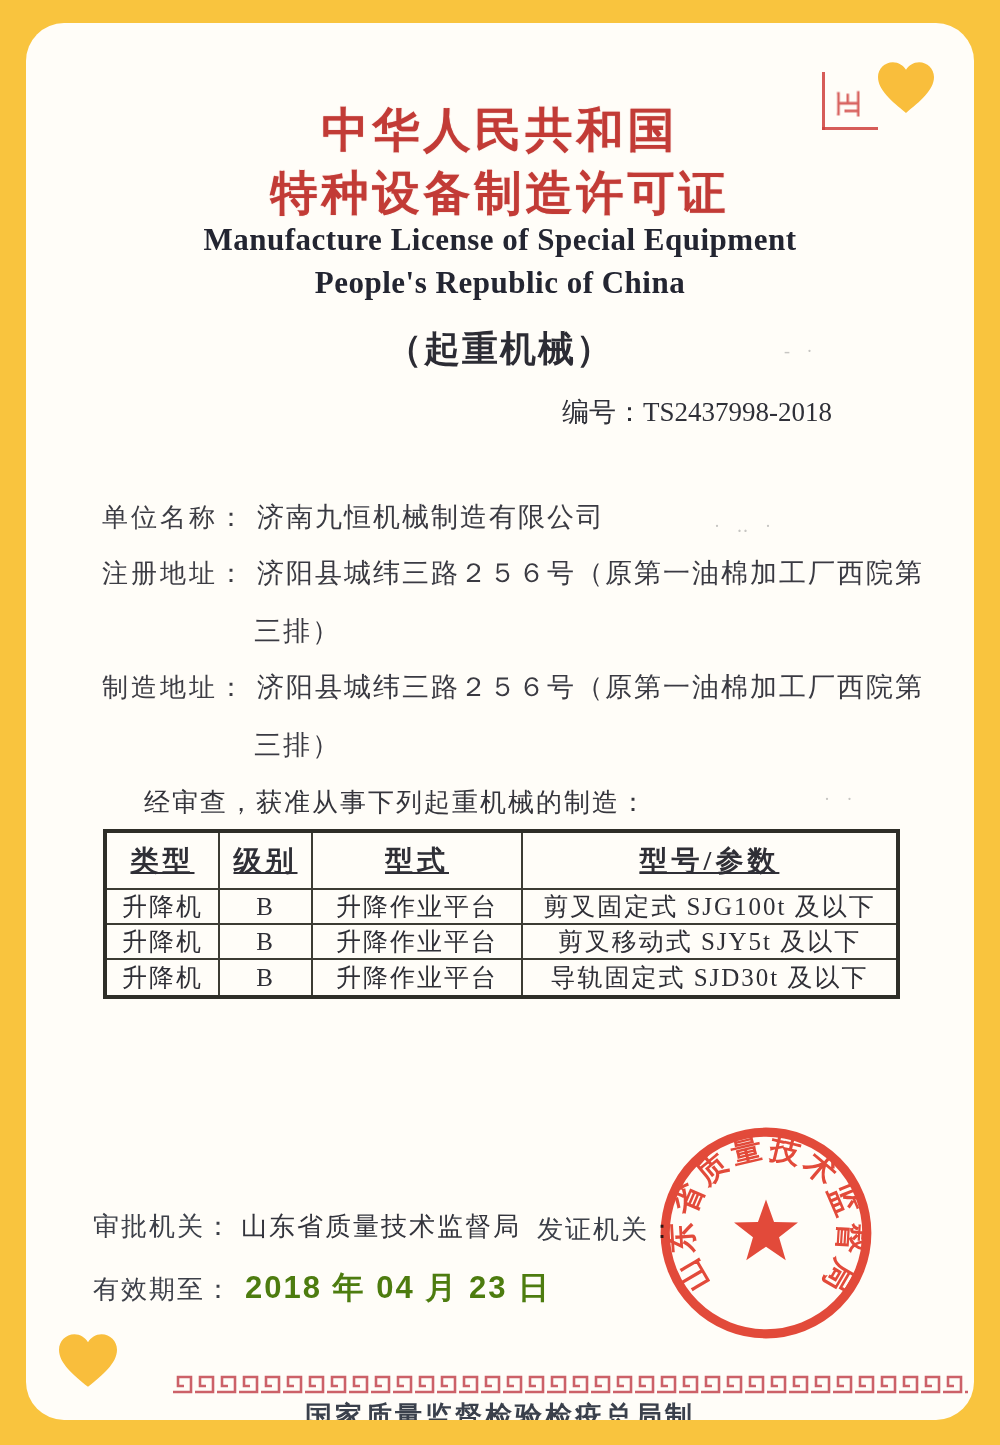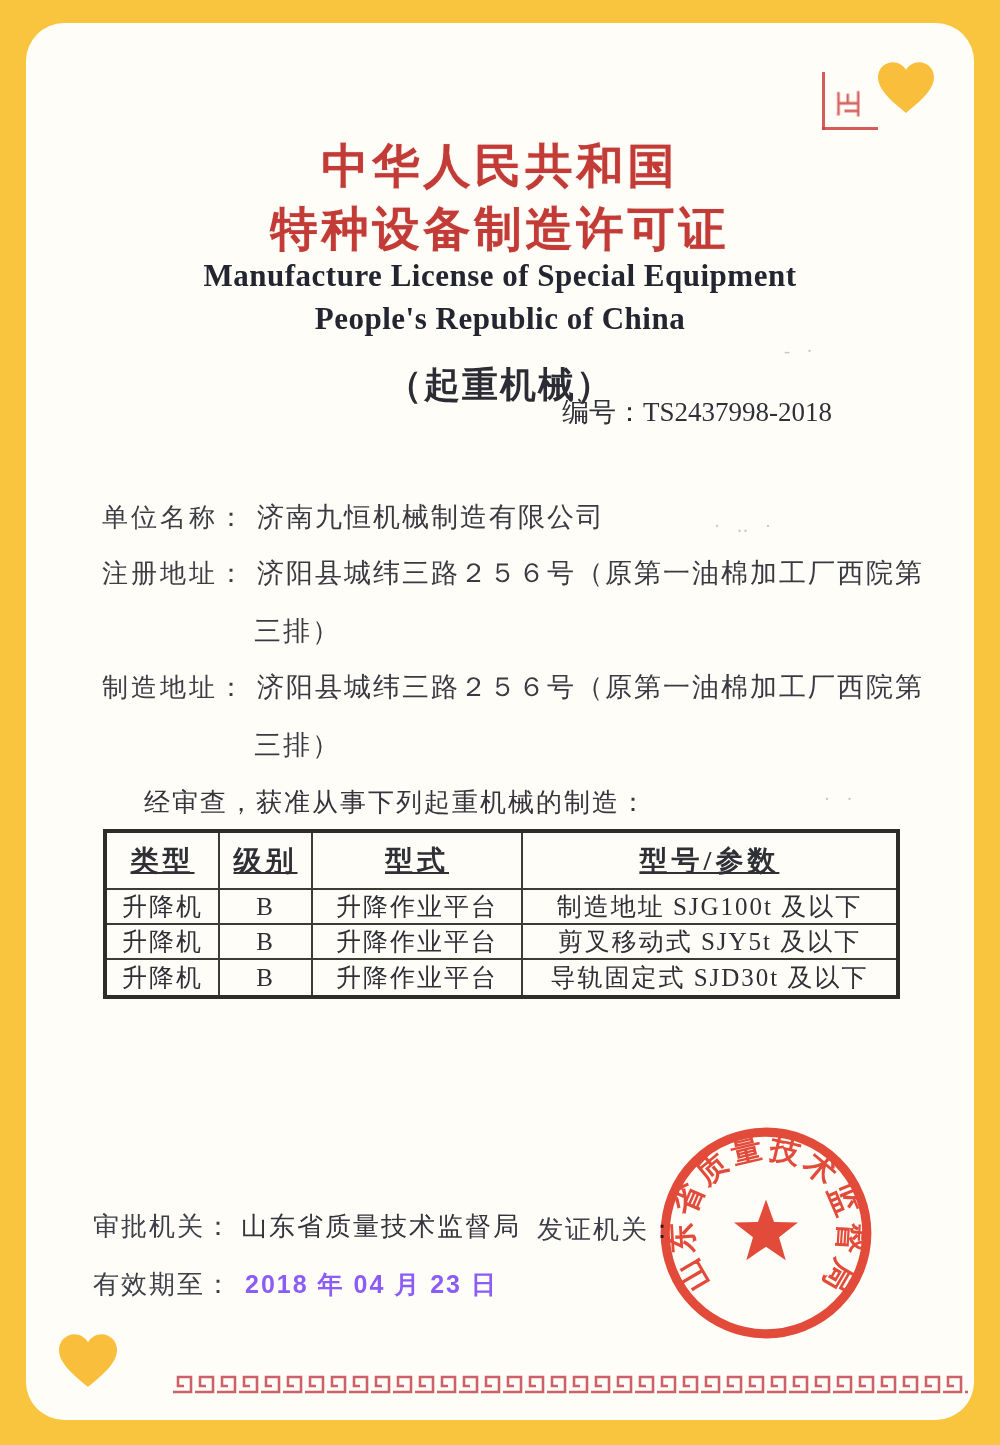--- a/index.html
+++ b/index.html
@@ -1,21 +1,21 @@
 <!DOCTYPE html>
 <html><head>
 <meta charset="utf-8">
 <style>
   html,body{margin:0;padding:0;background:#e8e8e8;}
   .page{position:relative;width:1000px;height:1445px;background:#F9C43E;overflow:hidden;
         font-family:"Liberation Serif","DejaVu Serif",serif;}
   .card{position:absolute;left:26px;top:23px;width:948px;height:1397px;background:#FFFDF8;
         border-radius:38px;overflow:hidden;}
   .abs{position:absolute;}
-  .ctr{left:0;right:0;text-align:center;margin-top:36px;}
+  .ctr{left:0;right:0;text-align:center;}
 
   
   .title-cn{color:#C23B36;font-weight:bold;font-size:47px;letter-spacing:4px;white-space:nowrap;
             text-shadow:0 0 1px rgba(194,59,54,.6);}
   .title-en{color:#232531;font-weight:bold;font-size:31px;letter-spacing:.5px;white-space:nowrap;}
   .category{color:#2C2C34;font-weight:bold;font-size:36px;letter-spacing:2px;}
   .serial{color:#2F3038;font-size:27px;white-space:nowrap;}
 
   
   .fld-label{color:#3D3D44;font-size:26px;letter-spacing:3px;white-space:nowrap;}
@@ -29,21 +29,21 @@
             padding:0;color:#2F2F36;overflow:hidden;white-space:nowrap;}
   table.lic th{font-size:28px;font-weight:bold;letter-spacing:4px;height:55px;text-decoration:underline;}
   table.lic td{font-size:25px;letter-spacing:2px;height:31px;}
   tr.r3 td{height:35px;}
   col.c1{width:114px;} col.c2{width:93px;} col.c3{width:210px;} col.c4{width:376px;}
 
   
   .foot-label{color:#3D4049;font-size:26px;letter-spacing:2px;white-space:nowrap;}
   .foot-value{color:#33343C;font-size:26px;letter-spacing:2px;white-space:nowrap;}
   .date-value{font-family:"Liberation Sans","DejaVu Sans",sans-serif;font-weight:700;
-              color:#8b5cf6;font-size:25px;letter-spacing:2px;white-space:nowrap;}
+              color:#4d7c0f;font-size:31px;letter-spacing:2px;white-space:nowrap;}
   .bottom-text{color:#3A404B;font-weight:bold;font-size:27px;letter-spacing:3px;}
 
   
   .heart svg{display:block;}
   
   .mark-line{background:#CF3F3C;opacity:.85;}
   .mark-glyph{color:#CF3F3C;font-size:26px;font-weight:bold;transform:rotate(-90deg);
               opacity:.8;filter:blur(.4px);}
   
   .stamp{mix-blend-mode:multiply;opacity:.92;}
@@ -115,21 +115,21 @@
           <tr>
         <th>类型</th>
         <th>级别</th>
         <th>型式</th>
         <th>型号/参数</th>
       </tr>
       <tr>
         <td>升降机</td>
         <td>B</td>
         <td>升降作业平台</td>
-        <td>制造地址 SJG100t 及以下</td>
+        <td>剪叉固定式 SJG100t 及以下</td>
       </tr>
       <tr>
         <td>升降机</td>
         <td>B</td>
         <td>升降作业平台</td>
         <td>剪叉移动式 SJY5t 及以下</td>
       </tr>
       <tr class="r3">
         <td>升降机</td>
         <td>B</td>

